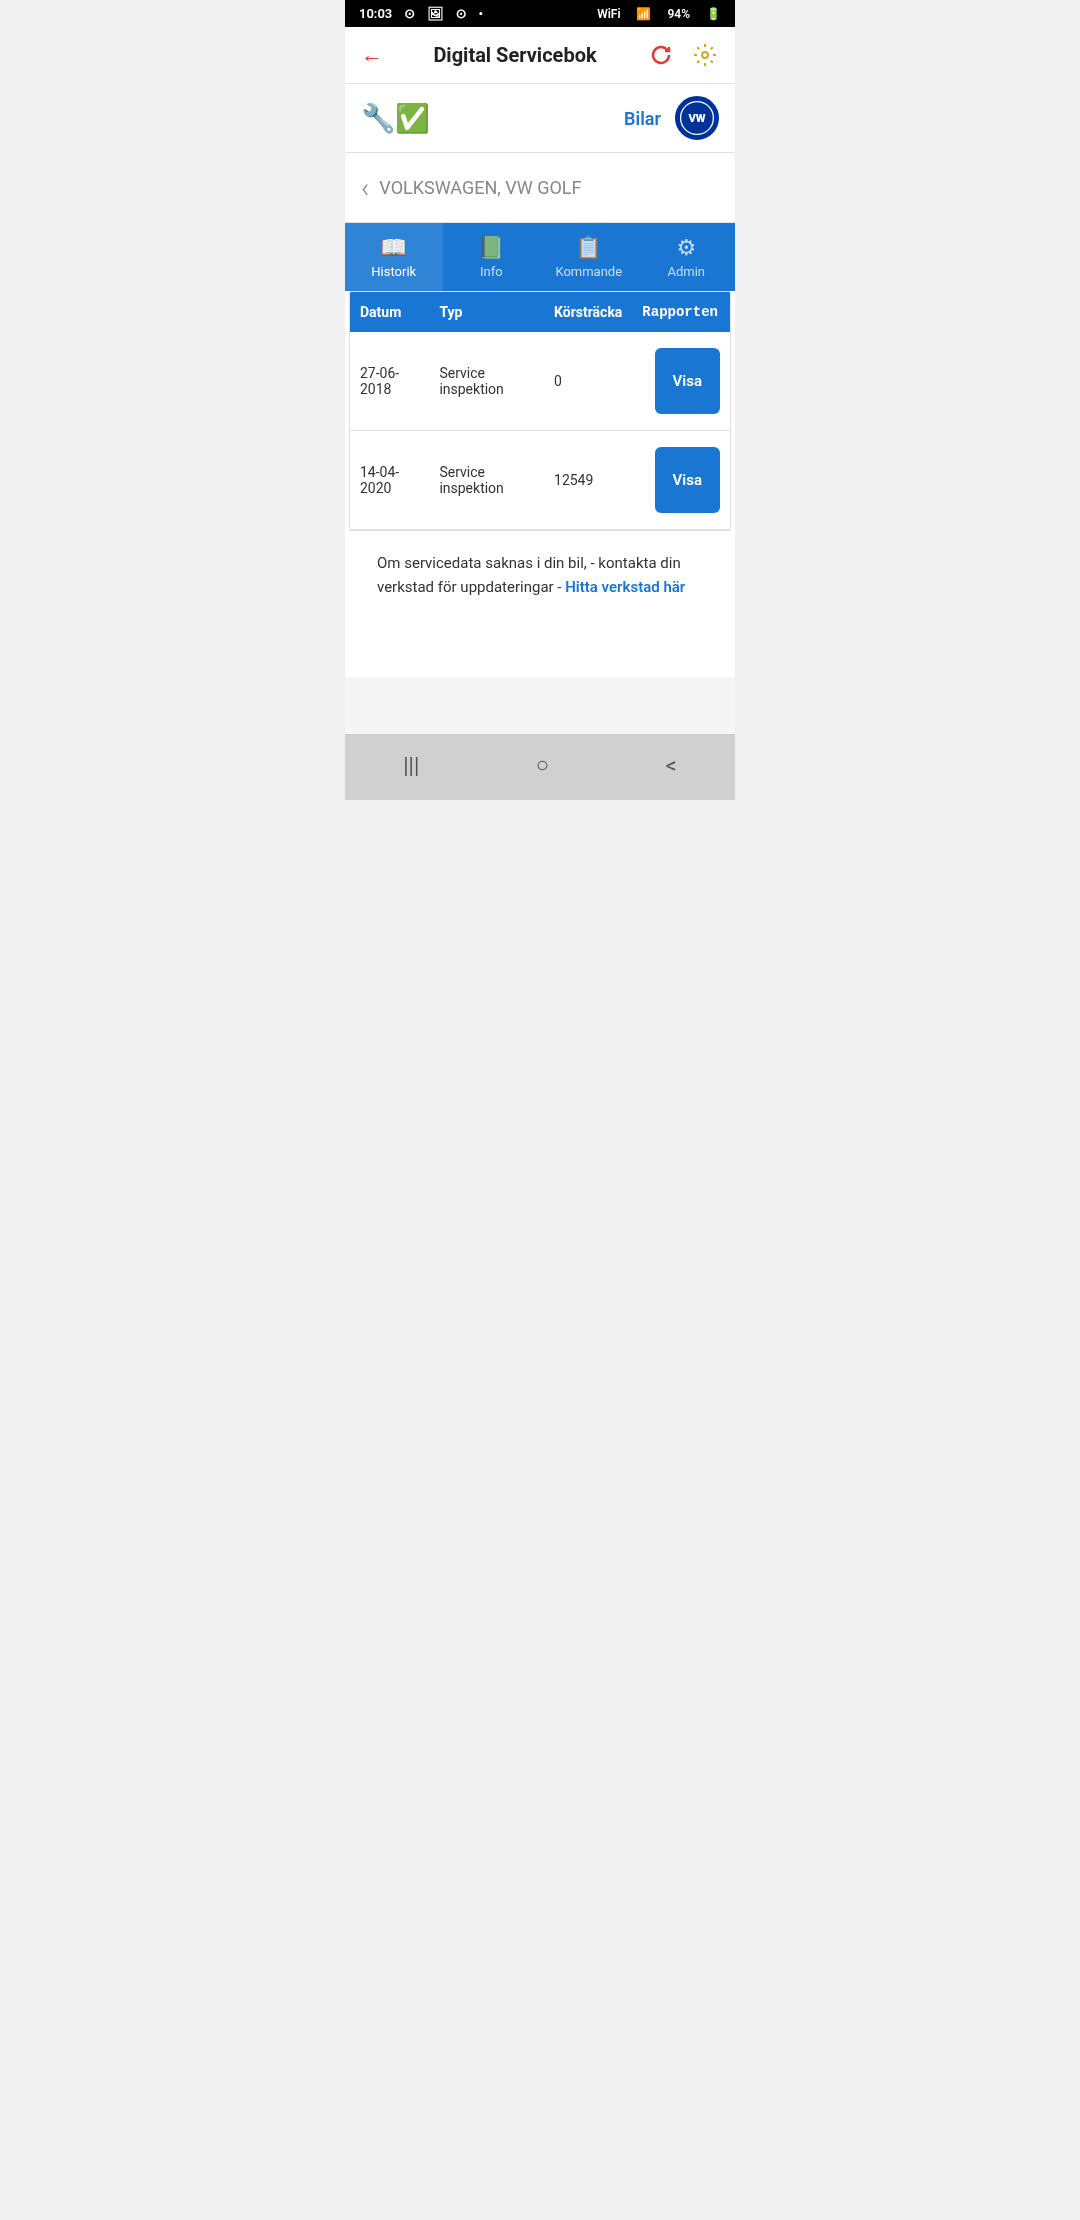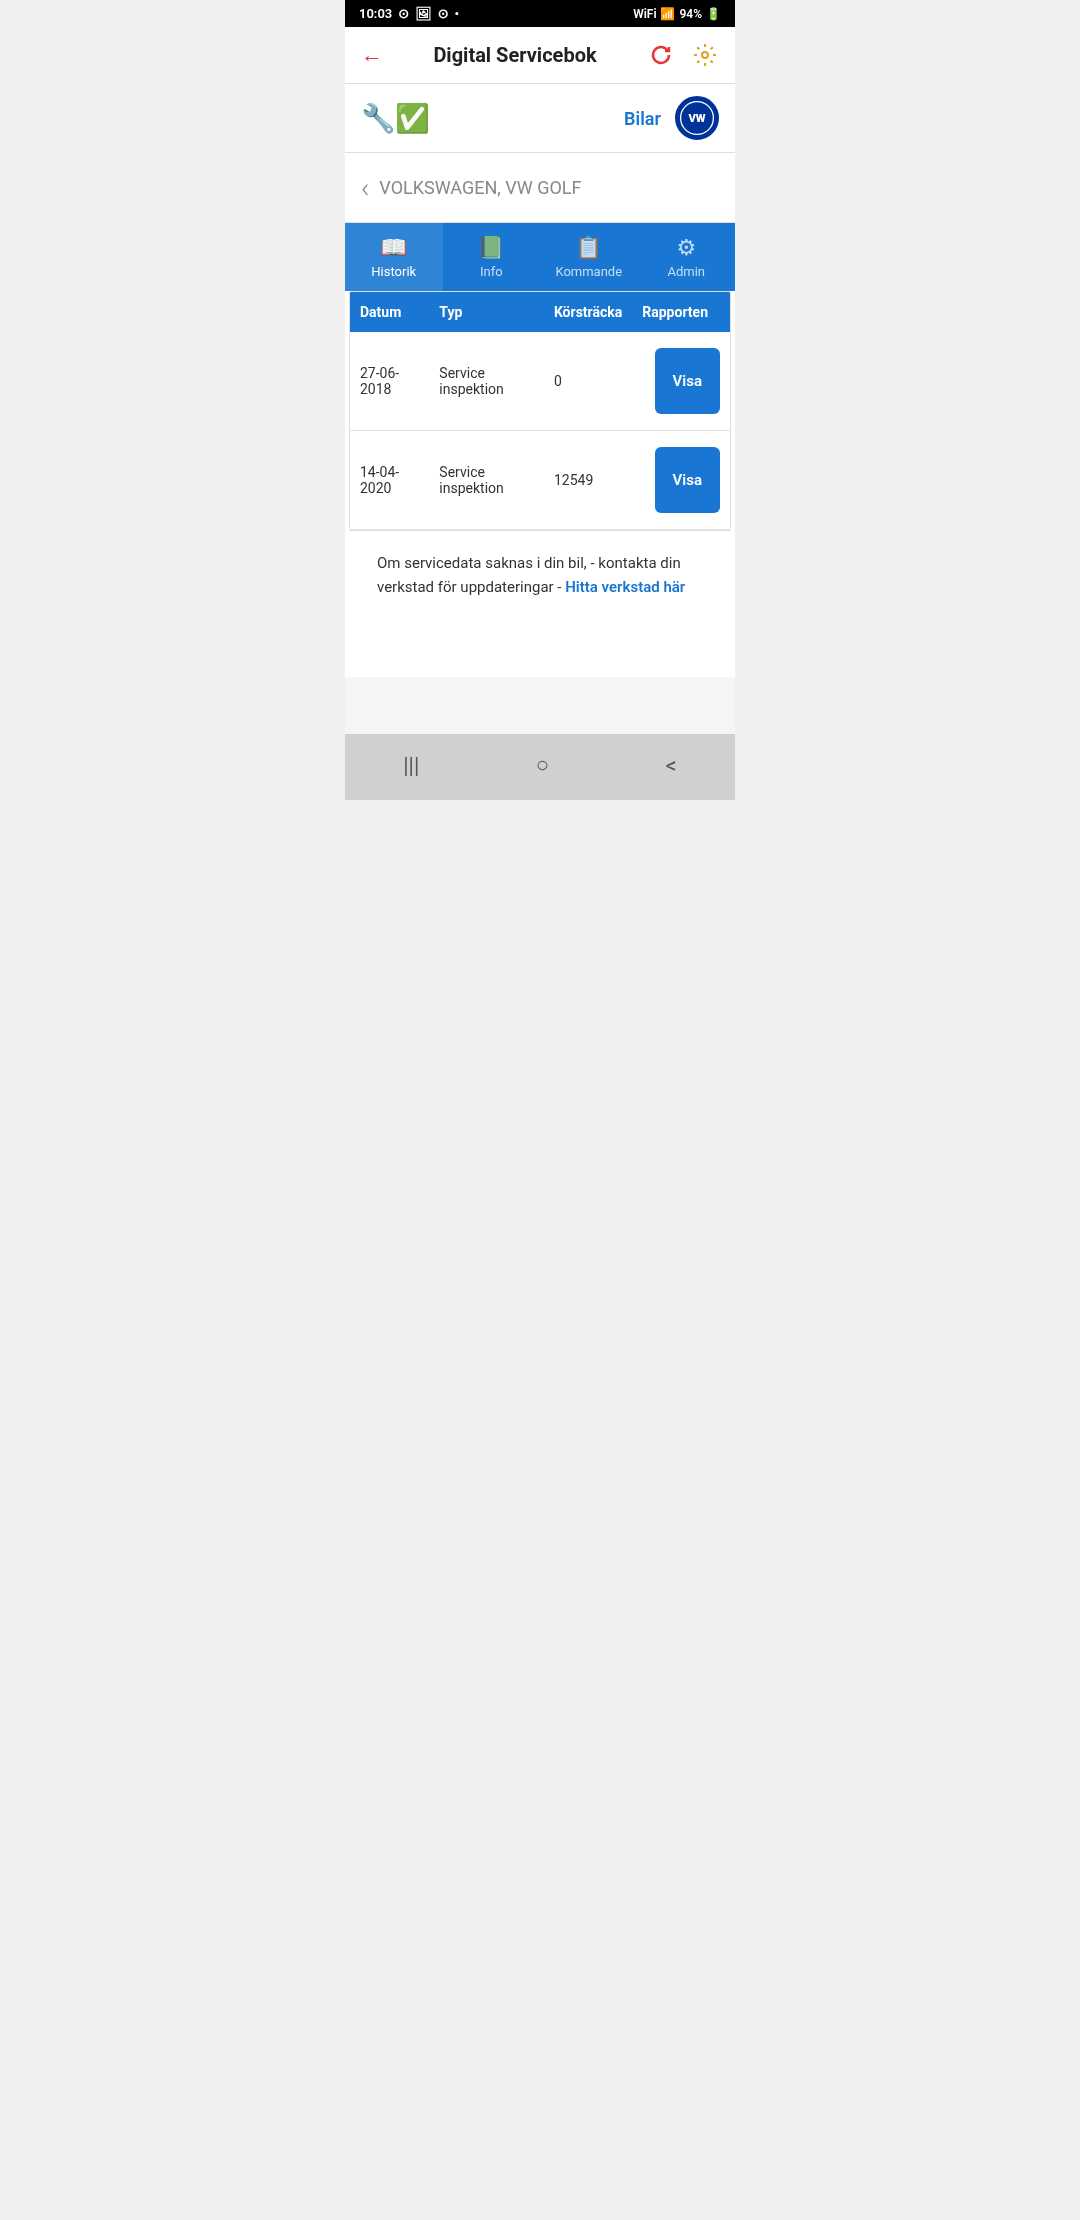--- a/index.html
+++ b/index.html
@@ -26,26 +26,26 @@
       display: flex;
       justify-content: space-between;
       align-items: center;
       padding: 6px 14px;
       font-size: 13px;
       font-weight: 600;
     }
     .status-bar-left {
       display: flex;
       align-items: flex-start;
-      gap: 6px;
+      gap: 12px;
     }
     .status-bar-right {
       display: flex;
       align-items: flex-start;
-      gap: 4px;
+      gap: 16px;
       font-size: 12px;
     }
 
     
     .app-bar {
       background: #fff;
       display: flex;
       align-items: center;
       justify-content: space-between;
       padding: 14px 16px;
@@ -179,22 +179,23 @@
       background: #1976d2;
       color: #fff;
     }
     .table-header-row th {
       padding: 12px 10px;
       font-size: 14px;
       font-weight: 700;
       text-align: left;
     }
     .table-header-row th:last-child {
-      text-align: right;
-      padding-right: 22px;
+      text-align: center;
+      padding-right: 12px;
+      font-family: Liberation Mono, monospace;
     }
     .table-row {
       border-bottom: 1px solid #e0e0e0;
     }
     .table-row td {
       padding: 16px 10px;
       font-size: 14px;
       color: #333;
     }
     .visa-btn {

